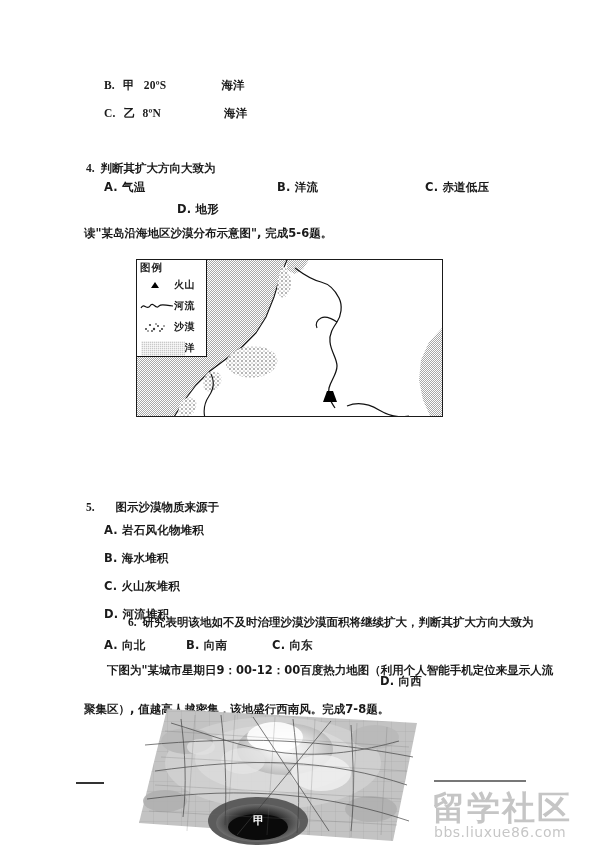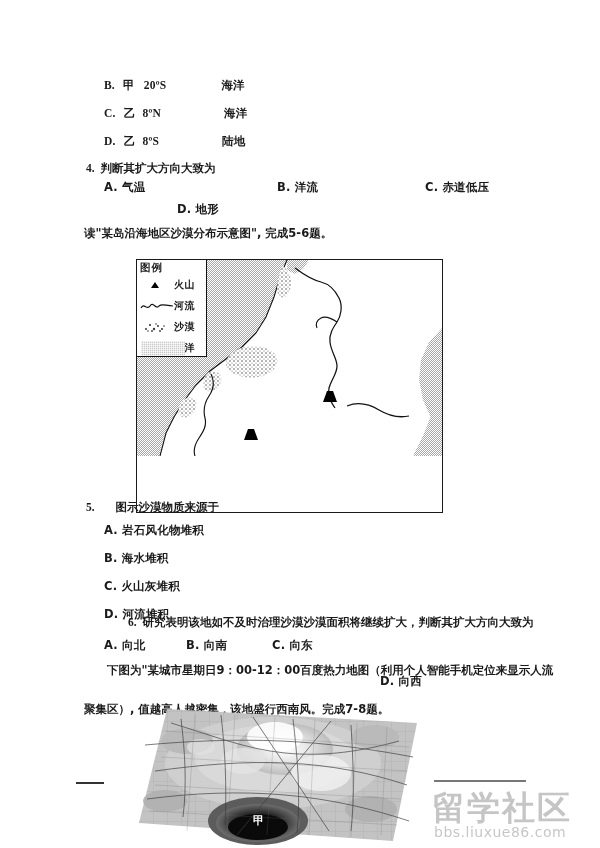--- a/index.html
+++ b/index.html
@@ -36,21 +36,21 @@
     line-height: 19px;
   }
   .cn { font-family: "DejaVu Sans", "Liberation Sans", sans-serif; font-weight: bold; }
 
   
   .map-frame {
     position: absolute;
     left: 136px;
     top: 259px;
     width: 307px;
-    height: 254px;
+    height: 158px;
     border: 1.4px solid #1a1a1a;
     background: #ffffff;
     overflow: hidden;
   }
   .map-svg { position: absolute; left: 0; top: 0; }
 
   .legend-box {
     position: absolute;
     left: 0px;
     top: 0px;
@@ -192,26 +192,20 @@
     <span class="cn" style="margin-left:52px;">海洋</span>
   </div>
 
   <div class="opt-row" style="left:104px; top:106px;">
     <span>C.</span>
     <span class="cn" style="margin-left:5px;">乙</span>
     <span style="margin-left:4px;">8ºN</span>
     <span class="cn" style="margin-left:60px;">海洋</span>
   </div>
 
-  <div class="opt-row" style="left:104px; top:134px;">
-    <span>D.</span>
-    <span class="cn" style="margin-left:5px;">乙</span>
-    <span style="margin-left:4px;">8ºS</span>
-    <span class="cn" style="margin-left:60px;">陆地</span>
-  </div>
 
   <div class="q-line" style="left:86px; top:161px;">
     <span>4.</span>
     <span class="cn" style="margin-left:3px;">判断其扩大方向大致为</span>
   </div>
   <div class="opt-row cn" style="left:104px; top:180px;">A. 气温</div>
   <div class="opt-row cn" style="left:277px; top:180px;">B. 洋流</div>
   <div class="opt-row cn" style="left:425px; top:180px;">C. 赤道低压</div>
   <div class="opt-row cn" style="left:177px; top:202px;">D. 地形</div>
 

